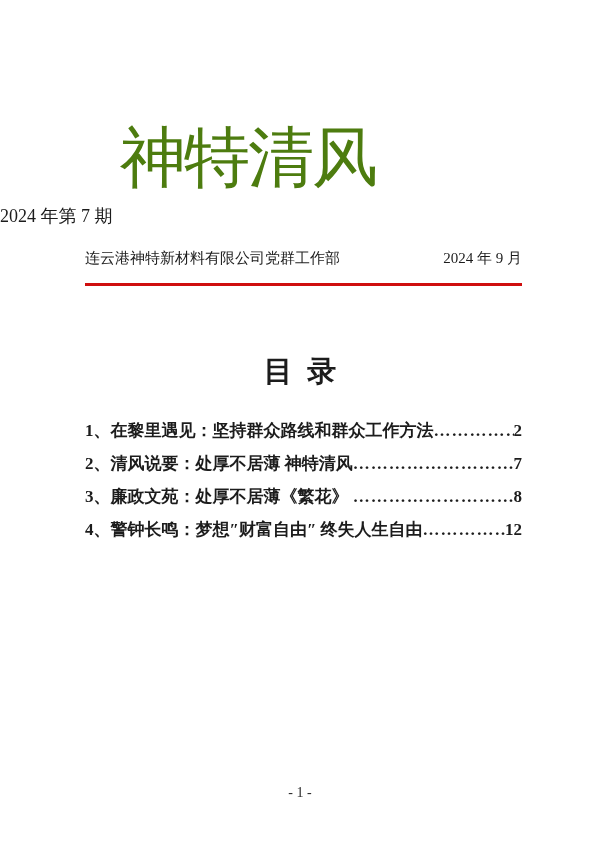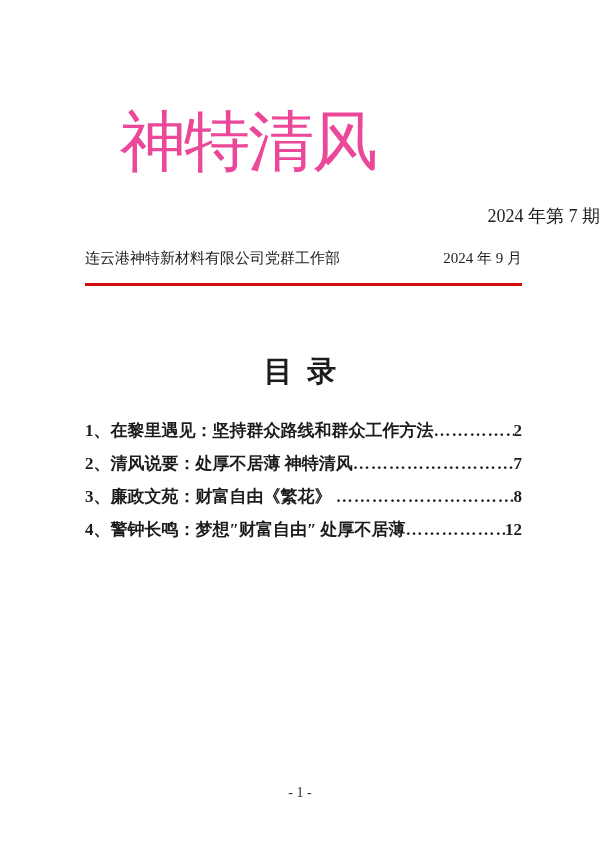--- a/index.html
+++ b/index.html
@@ -5,31 +5,31 @@
   html,body{margin:0;padding:0;background:#ffffff;}
   .page{
     position:relative;
     width:600px;height:849px;
     background:#ffffff;
     overflow:hidden;
     font-family:"Liberation Serif","DejaVu Serif",serif;
     color:#1c1c1c;
   }
   .masthead{
-    position:absolute;top:104px;left:0;width:496px;
+    position:absolute;top:120px;left:0;width:496px;
     text-align:center;
     font-size:66px;line-height:76px;
     letter-spacing:-2px;
     font-weight:400;
-    color:#ec4899;
+    color:#4d7c0f;
     white-space:pre;
   }
   .issue-line{
     position:absolute;top:203px;left:0;width:600px;
-    text-align:right;
+    text-align:left;
     font-size:18px;line-height:26px;
     white-space:pre;
   }
   .org-row{
     position:absolute;top:246px;left:85px;width:437px;
     display:flex;justify-content:space-between;align-items:baseline;
     font-size:15px;line-height:24px;
     white-space:pre;
   }
   .rule{
@@ -87,22 +87,22 @@
   <div class="toc-heading">目  录</div>
 
   <div class="toc">
     <div class="toc-item">
       <span class="toc-text">1、</span><span class="toc-text">在黎里遇见：坚持群众路线和群众工作方法</span><span class="toc-leader">……………………………………………………</span><span class="toc-page">2</span>
     </div>
     <div class="toc-item">
       <span class="toc-text">2、</span><span class="toc-text">清风说要：处厚不居薄 神特清风</span><span class="toc-leader">……………………………………………………</span><span class="toc-page">7</span>
     </div>
     <div class="toc-item">
-      <span class="toc-text">3、</span><span class="toc-text">廉政文苑：财富自由《繁花》 </span><span class="toc-leader">……………………………………………………</span><span class="toc-page">8</span>
+      <span class="toc-text">3、</span><span class="toc-text">廉政文苑：处厚不居薄《繁花》 </span><span class="toc-leader">……………………………………………………</span><span class="toc-page">8</span>
     </div>
     <div class="toc-item">
-      <span class="toc-text">4、</span><span class="toc-text">警钟长鸣：梦想″财富自由″ 处厚不居薄</span><span class="toc-leader">……………………………………………………</span><span class="toc-page">12</span>
+      <span class="toc-text">4、</span><span class="toc-text">警钟长鸣：梦想″财富自由″ 终失人生自由</span><span class="toc-leader">……………………………………………………</span><span class="toc-page">12</span>
     </div>
   </div>
 
   <div class="footer">- 1 -</div>
 
 </div>
 
 </body></html>

